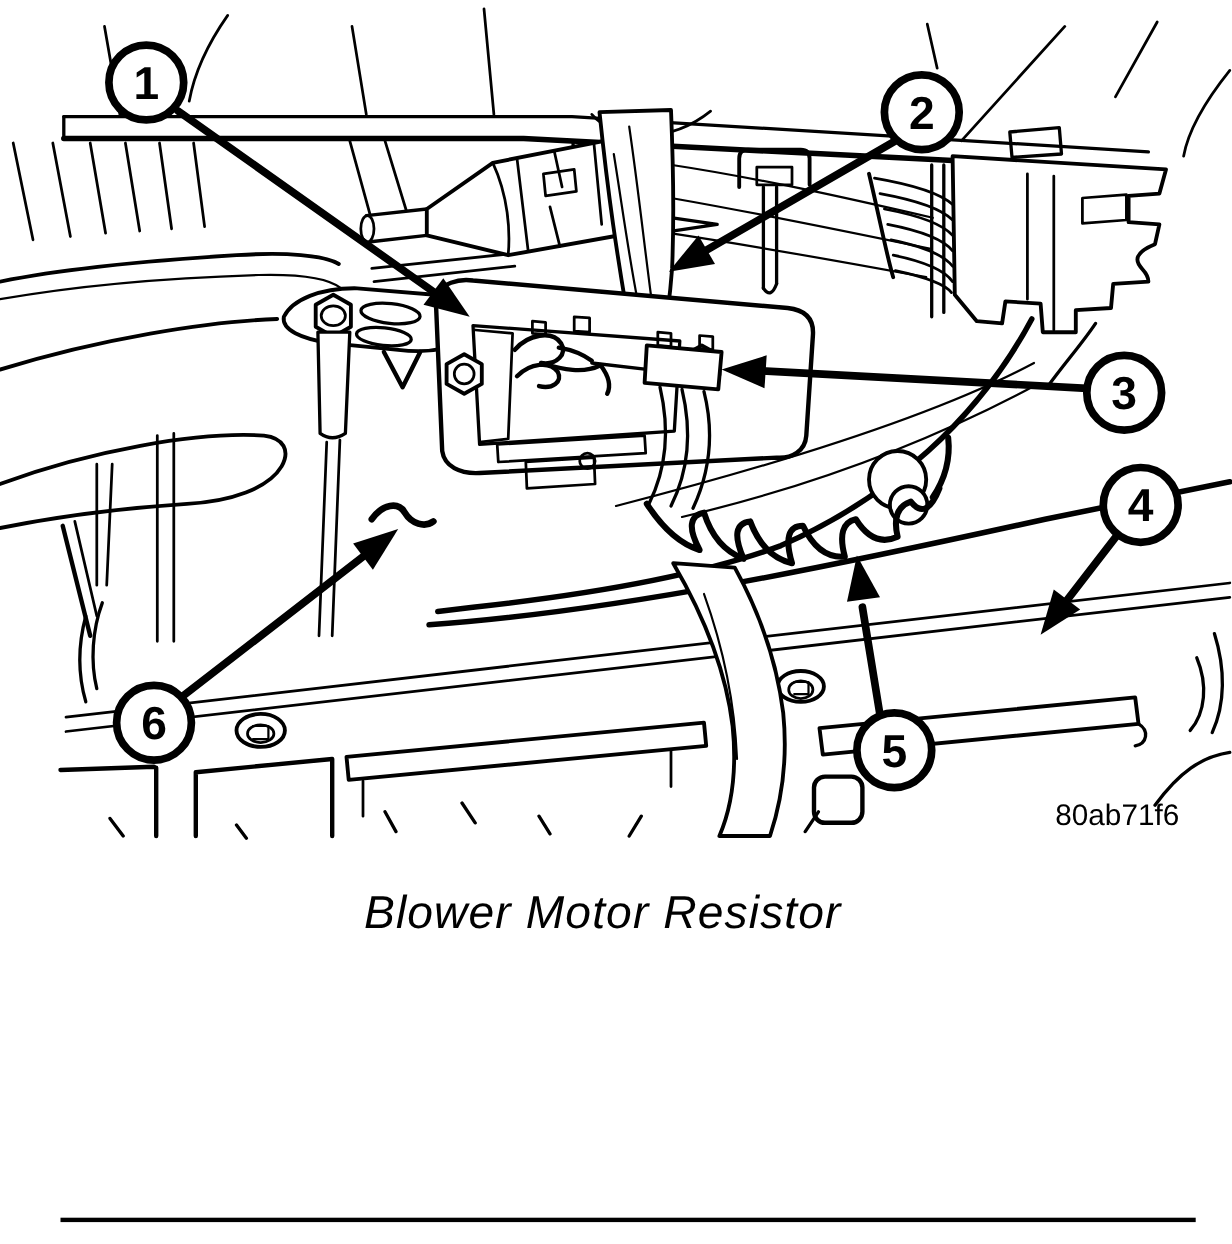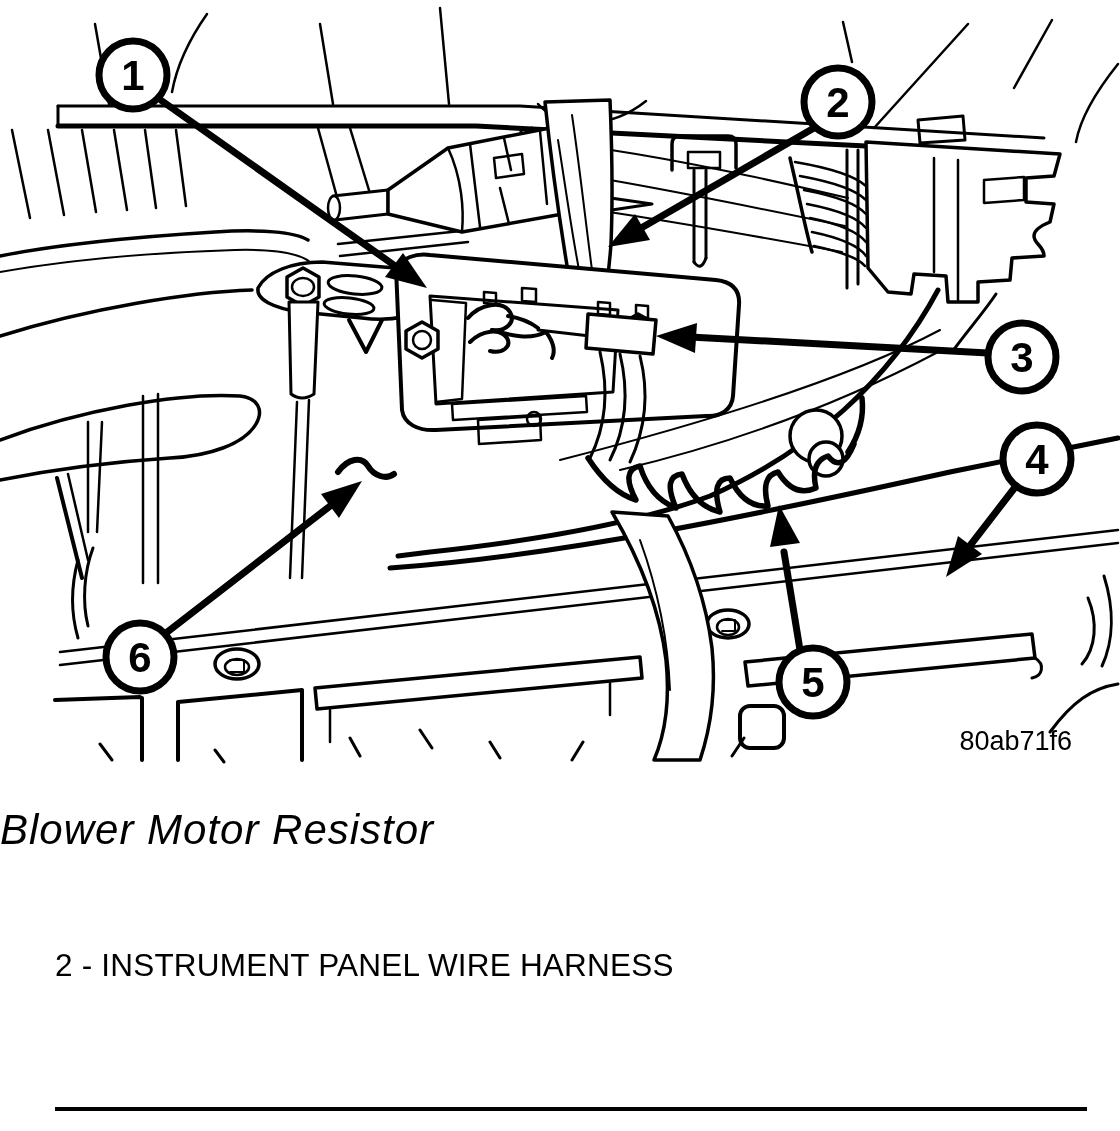--- a/index.html
+++ b/index.html
@@ -9,21 +9,21 @@
   
   .ln{fill:none;stroke:#000;stroke-linecap:round;stroke-linejoin:round;}
   .w2{stroke-width:2;} .w25{stroke-width:2.5;} .w3{stroke-width:3;} .w35{stroke-width:3.5;}
   .w4{stroke-width:4;} .w5{stroke-width:5;} .w55{stroke-width:5.5;} .w6{stroke-width:6;} .w7{stroke-width:7;}
   .fw{fill:#fff;stroke:#000;stroke-linecap:round;stroke-linejoin:round;}
   .solid{fill:#000;stroke:none;}
   .callout-circle{fill:#fff;stroke:#000;stroke-width:7;}
   .callout-num{font-family:"Liberation Sans",sans-serif;font-weight:bold;font-size:42px;
                text-anchor:middle;fill:#000;}
   .figcode{font-family:"Liberation Sans",sans-serif;font-size:27px;fill:#000;text-anchor:end;}
-  .caption{position:absolute;top:806px;left:0;width:1096px;text-align:left;
+  .caption{position:absolute;top:806px;left:0;width:1096px;text-align:center;
            font-style:italic;font-size:42px;letter-spacing:1px;}
   .legend{position:absolute;left:55px;top:872px;font-size:31.5px;line-height:37.6px;
           letter-spacing:0.2px;white-space:pre;}
   .legend-row{height:37.6px;}
   .bottom-rule{position:absolute;left:55px;top:1107px;width:1032px;height:4px;background:#000;}
 </style>
 </head>
 <body>
 
 <div class="page">
@@ -258,21 +258,20 @@
         <text class="callout-num" x="140" y="672">6</text>
       </g>
     </g>
 
     <text class="figcode" x="1072" y="750">80ab71f6</text>
   </svg>
 
   <div class="caption">Blower Motor Resistor</div>
 
   <div class="legend">
-    <div class="legend-row">2 - INSTRUMENT PANEL WIRE HARNESS</div>
     
     
     
     
   </div>
 
   <div class="bottom-rule"></div>
 </div>
 
 </body></html>

